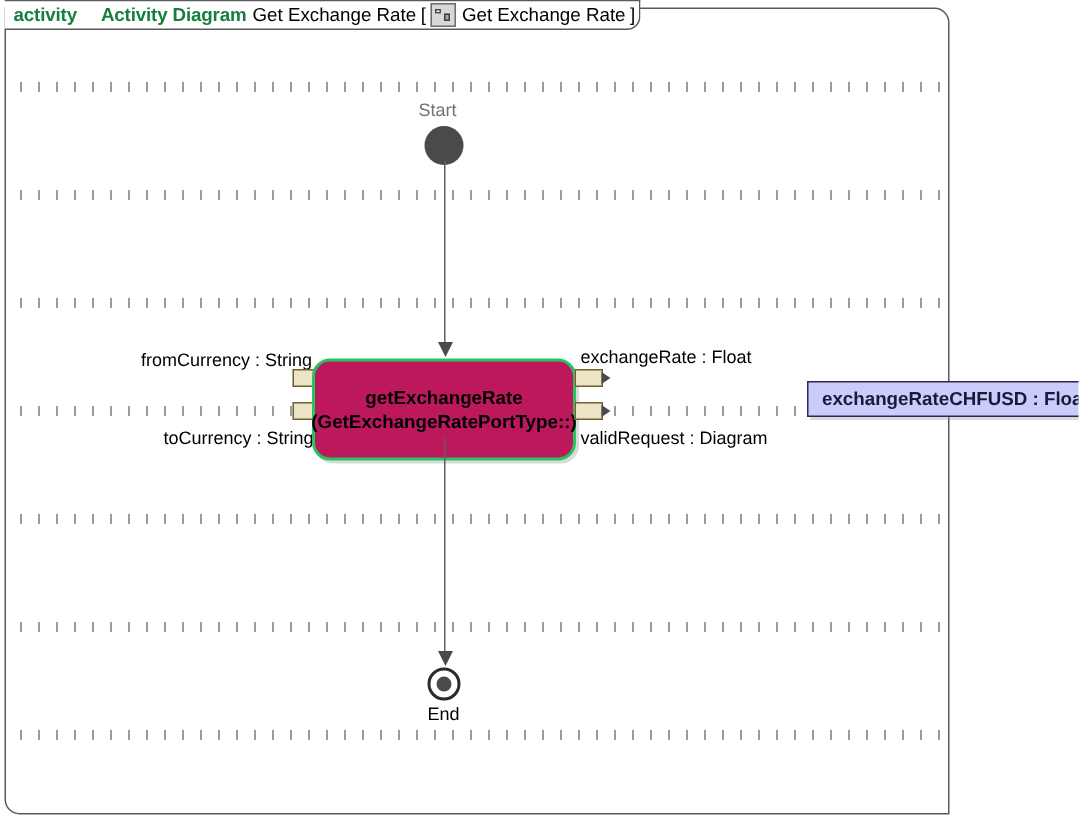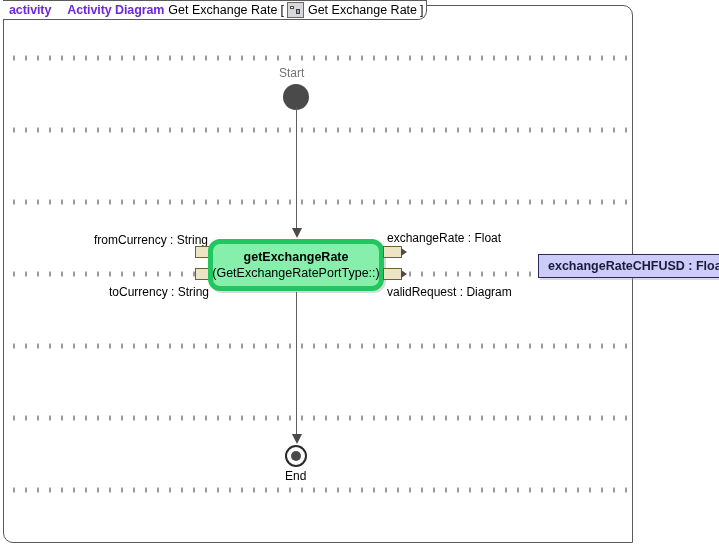--- a/index.html
+++ b/index.html
@@ -66,21 +66,21 @@
     border-bottom: 1px solid #5a5a5a;
     border-radius: 0 0 9px 0;
     box-sizing: border-box;
     white-space: nowrap;
     font-size: 12.5px;
     color: #000000;
     z-index: 5;
   }
   .hdr-bold {
     font-weight: bold;
-    color: #6d28d9;
+    color: #15803d;
     letter-spacing: -0.1px;
   }
   .hdr-regular {
     font-weight: normal;
     color: #000000;
     margin-left: 4px;
   }
   .hdr-bracket {
     font-weight: normal;
     margin-left: 3px;
@@ -145,40 +145,40 @@
     border-left: 5px solid transparent;
     border-right: 5px solid transparent;
     border-top: 10px solid #4a4a4a;
   }
   .arrow-top { left: 292px; top: 228px; }
   .arrow-bottom { left: 292px; top: 434px; }
 
   
   .activity-node {
     left: 208px; top: 239px;
-    width: 176px; height: 52px;
-    background: #86efac;
-    border: 5px solid #22c55e;
+    width: 176px; height: 68px;
+    background: #be185d;
+    border: 2px solid #22c55e;
     border-radius: 12px;
     box-sizing: border-box;
     display: flex;
     flex-direction: column;
     align-items: center;
     justify-content: center;
     box-shadow: 2px 2px 0 rgba(150,150,150,0.35);
   }
   .activity-title {
     font-size: 12.5px;
     font-weight: bold;
     color: #000000;
     line-height: 15px;
   }
   .activity-subtitle {
     font-size: 12.5px;
-    font-weight: normal;
+    font-weight: bold;
     color: #000000;
     line-height: 16px;
   }
 
   
   .pin {
     width: 19px; height: 12px;
     background: #ece4c4;
     border: 1px solid #6e6231;
     box-sizing: border-box;

